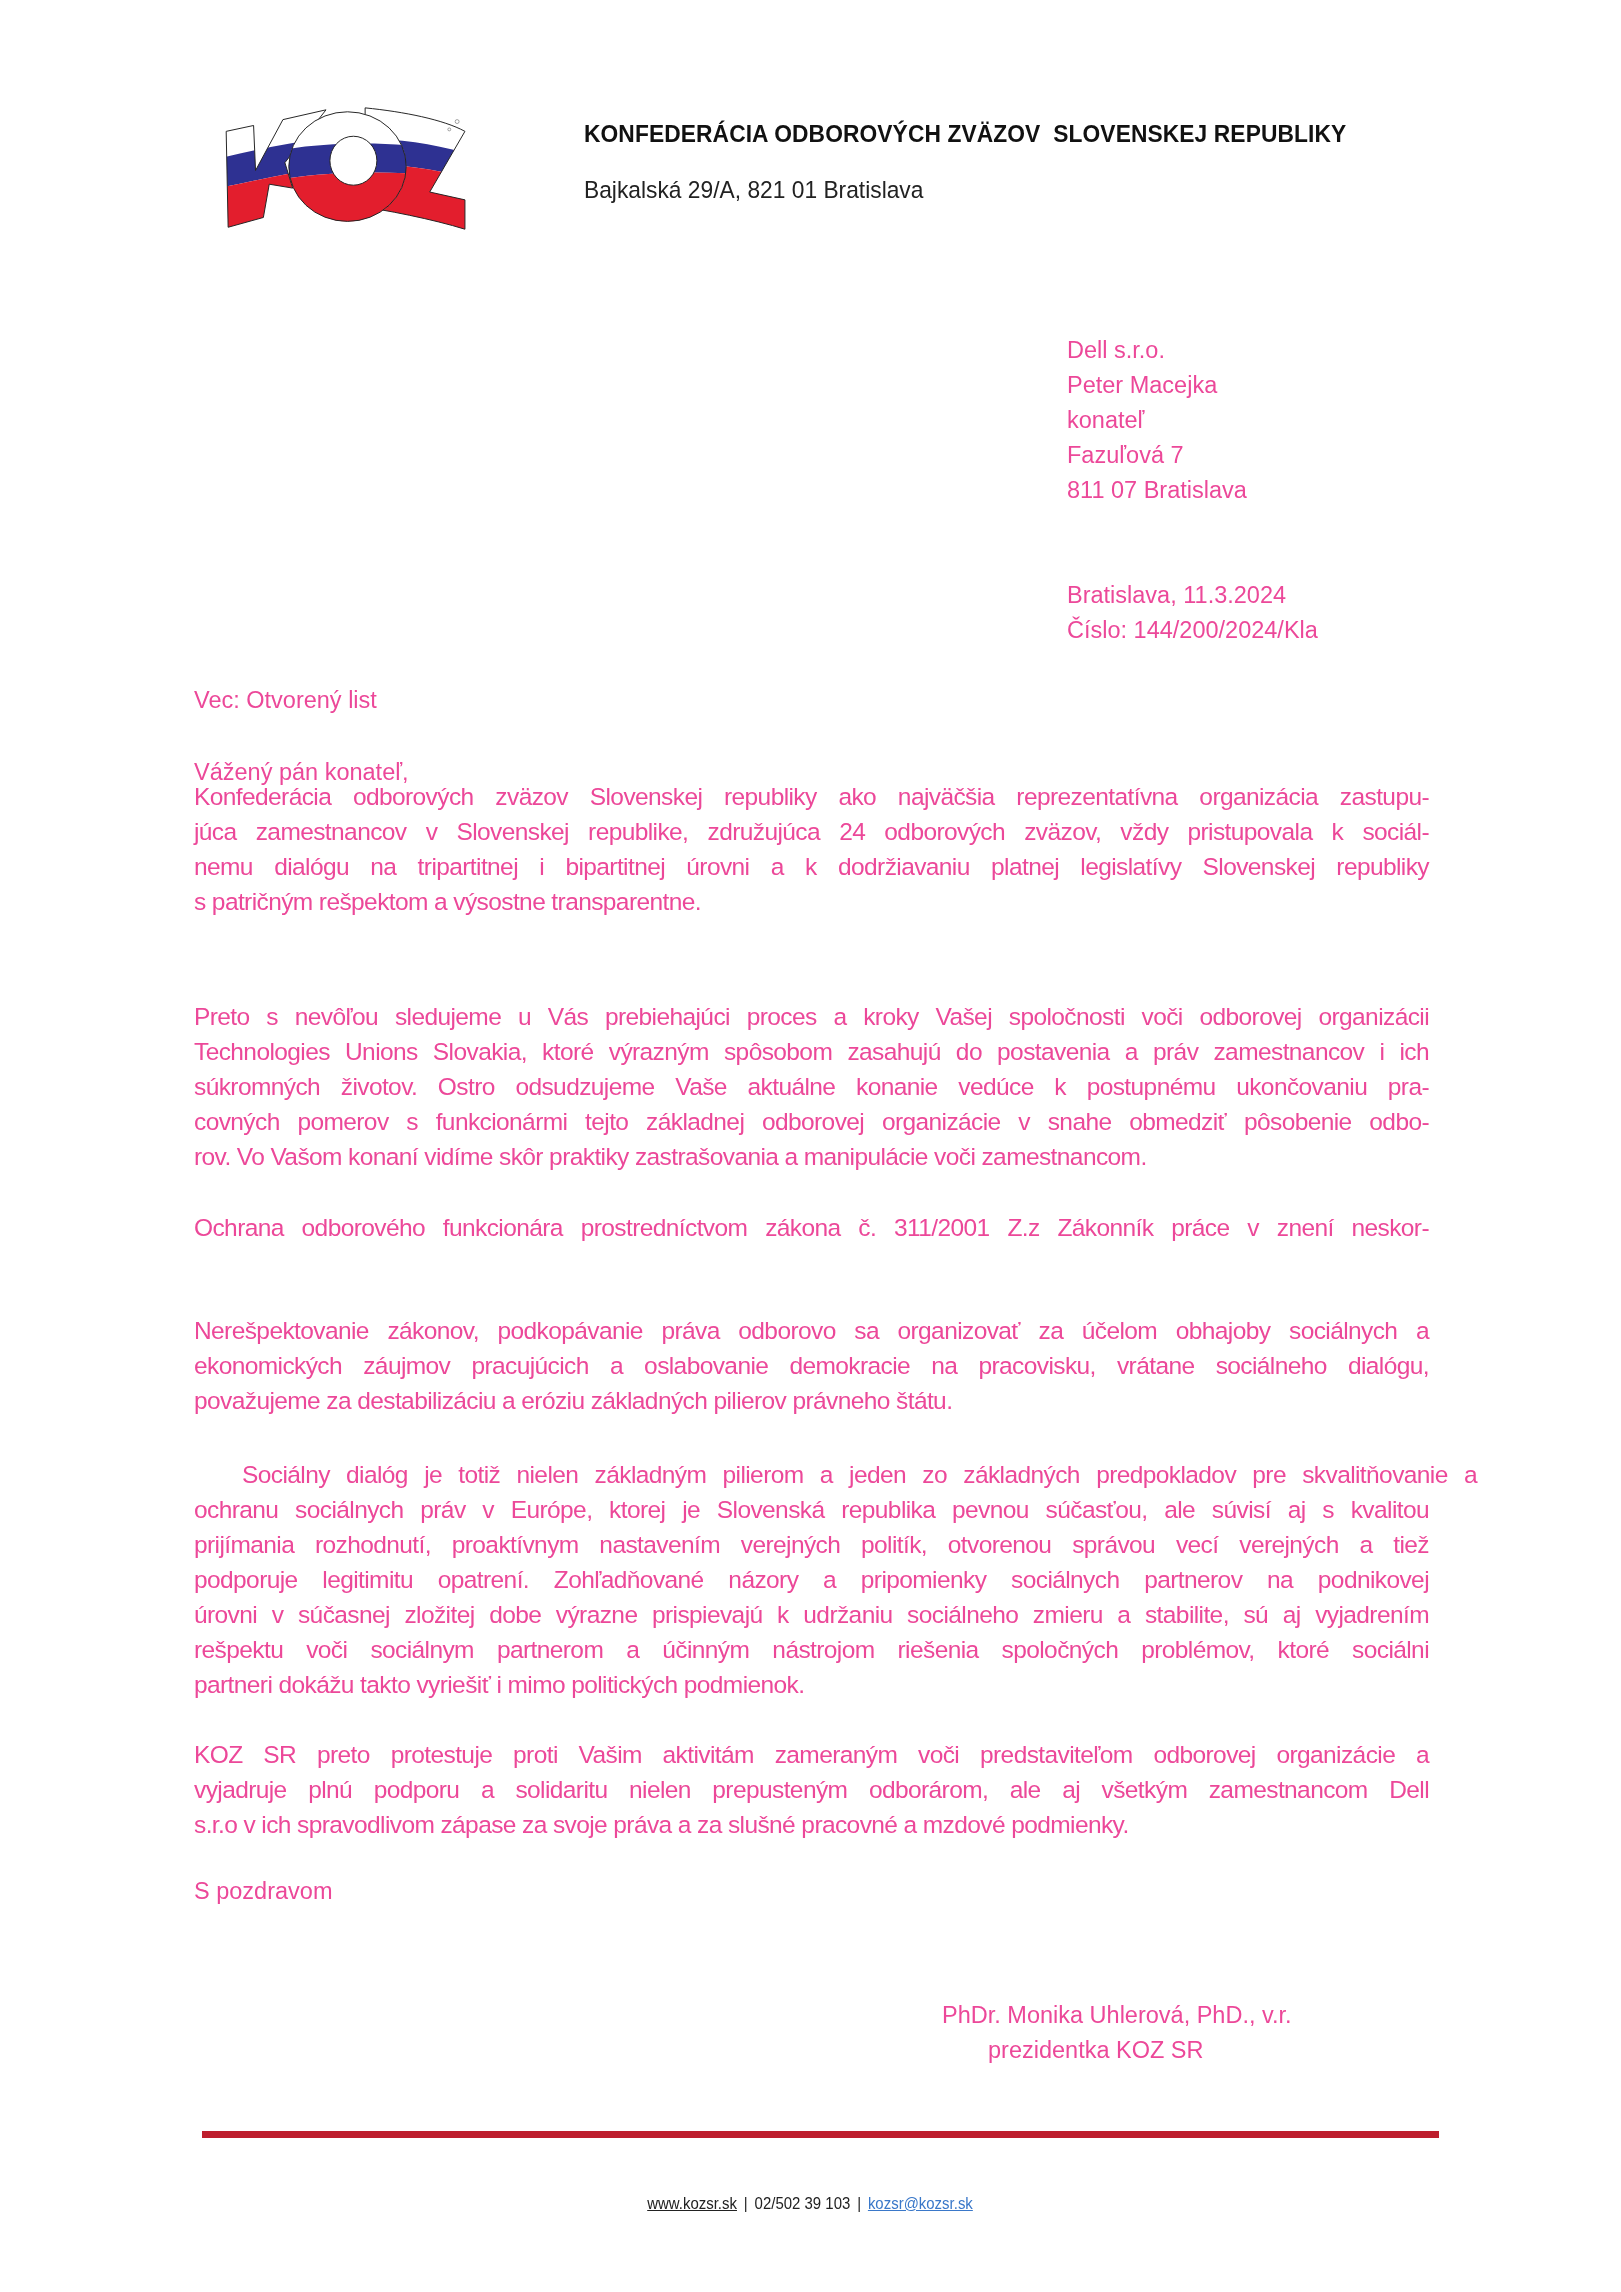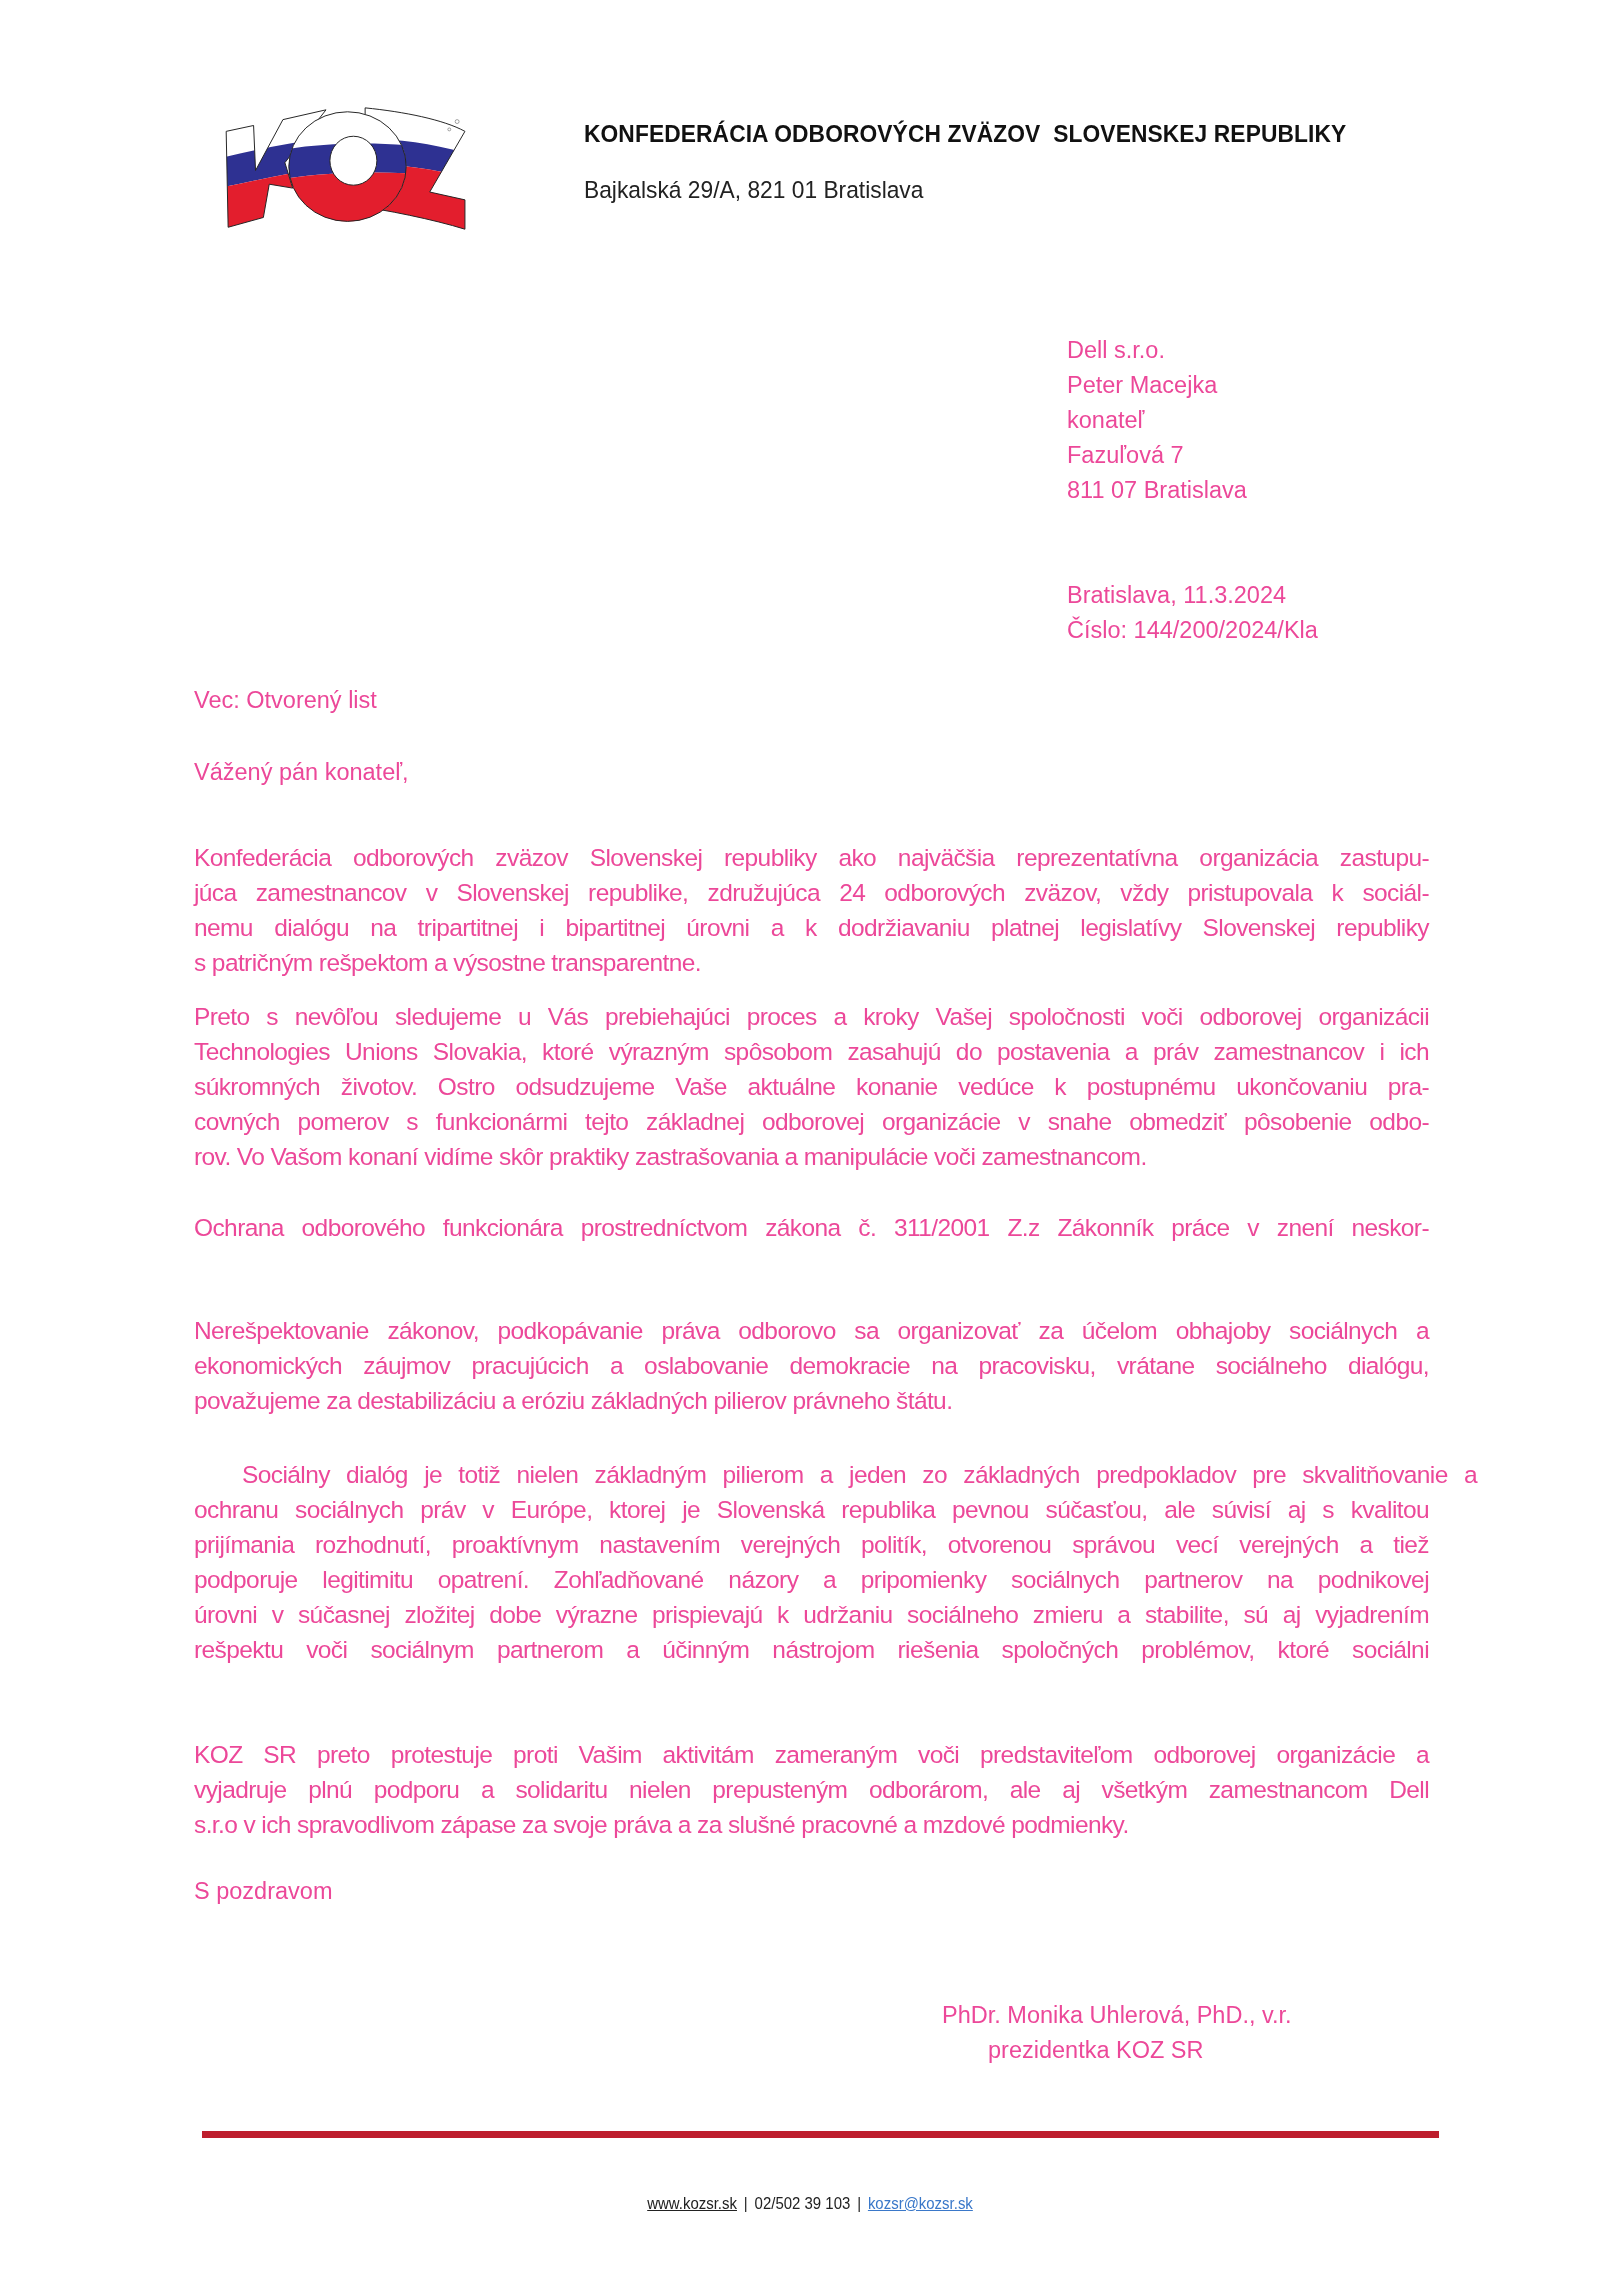--- a/index.html
+++ b/index.html
@@ -23,21 +23,21 @@
   .subject { position: absolute; left: 194px; top: 683px; white-space: nowrap; }
   .salutation { position: absolute; left: 194px; top: 755px; white-space: nowrap; }
 
   .para { position: absolute; left: 194px; width: 1235px; }
   .para .ln { display: block; text-align: justify; text-align-last: justify; white-space: nowrap; overflow: visible; height: 35px; }
   .para .ln.last { text-align-last: left; }
   .para .ln span.inner { display: inline-block; width: 100%; text-align: justify; text-align-last: justify; white-space: normal; }
   .para .ln.last span.inner { text-align-last: left; }
   .condensed { font-size: 24.5px; letter-spacing: -0.6px; word-spacing: 0px; }
 
-  .p1 { top: 840px; }
+  .p1 { top: 779px; }
   .p2 { top: 999px; }
   .p3 { top: 1210px; }
   .p4 { top: 1313px; }
   .p5 { top: 1457px; }
   .p6 { top: 1737px; }
 
   .closing { position: absolute; left: 194px; top: 1874px; white-space: nowrap; }
 
   .signature { position: absolute; left: 942px; top: 1998px; white-space: nowrap; }
   .signature .title { padding-left: 46px; }
@@ -135,20 +135,21 @@
       <div class="ln"><span class="inner condensed" style="width: 100%; white-space: normal;">ekonomických záujmov pracujúcich a oslabovanie demokracie na pracovisku, vrátane sociálneho dialógu,</span></div>
       <div class="ln last"><span class="inner condensed" style="width: 100%; white-space: normal;">považujeme za destabilizáciu a eróziu základných pilierov právneho štátu.</span></div>
     </div>
   <div class="para text p5">
       <div class="ln"><span class="inner condensed" style="width: 100%; white-space: normal; margin-left: 48px;">Sociálny dialóg je totiž nielen základným pilierom a jeden zo základných predpokladov pre skvalitňovanie a</span></div>
       <div class="ln"><span class="inner condensed" style="width: 100%; white-space: normal;">ochranu sociálnych práv v Európe, ktorej je Slovenská republika pevnou súčasťou, ale súvisí aj s kvalitou</span></div>
       <div class="ln"><span class="inner condensed" style="width: 100%; white-space: normal;">prijímania rozhodnutí, proaktívnym nastavením verejných politík, otvorenou správou vecí verejných a tiež</span></div>
       <div class="ln"><span class="inner condensed" style="width: 100%; white-space: normal;">podporuje legitimitu opatrení. Zohľadňované názory a pripomienky sociálnych partnerov na podnikovej</span></div>
       <div class="ln"><span class="inner condensed" style="width: 100%; white-space: normal;">úrovni v súčasnej zložitej dobe výrazne prispievajú k udržaniu sociálneho zmieru a stabilite, sú aj vyjadrením</span></div>
       <div class="ln"><span class="inner condensed" style="width: 100%; white-space: normal;">rešpektu voči sociálnym partnerom a účinným nástrojom riešenia spoločných problémov, ktoré sociálni</span></div>
+      <div class="ln last"><span class="inner condensed" style="width: 100%; white-space: normal;">partneri dokážu takto vyriešiť i mimo politických podmienok.</span></div>
     </div>
   <div class="para text p6">
       <div class="ln"><span class="inner condensed" style="width: 100%; white-space: normal;">KOZ SR preto protestuje proti Vašim aktivitám zameraným voči predstaviteľom odborovej organizácie a</span></div>
       <div class="ln"><span class="inner condensed" style="width: 100%; white-space: normal;">vyjadruje plnú podporu a solidaritu nielen prepusteným odborárom, ale aj všetkým zamestnancom Dell</span></div>
       <div class="ln last"><span class="inner condensed" style="width: 100%; white-space: normal;">s.r.o v ich spravodlivom zápase za svoje práva a za slušné pracovné a mzdové podmienky.</span></div>
     </div>
 
   <div class="closing text">S pozdravom</div>
 
   <div class="signature text">

